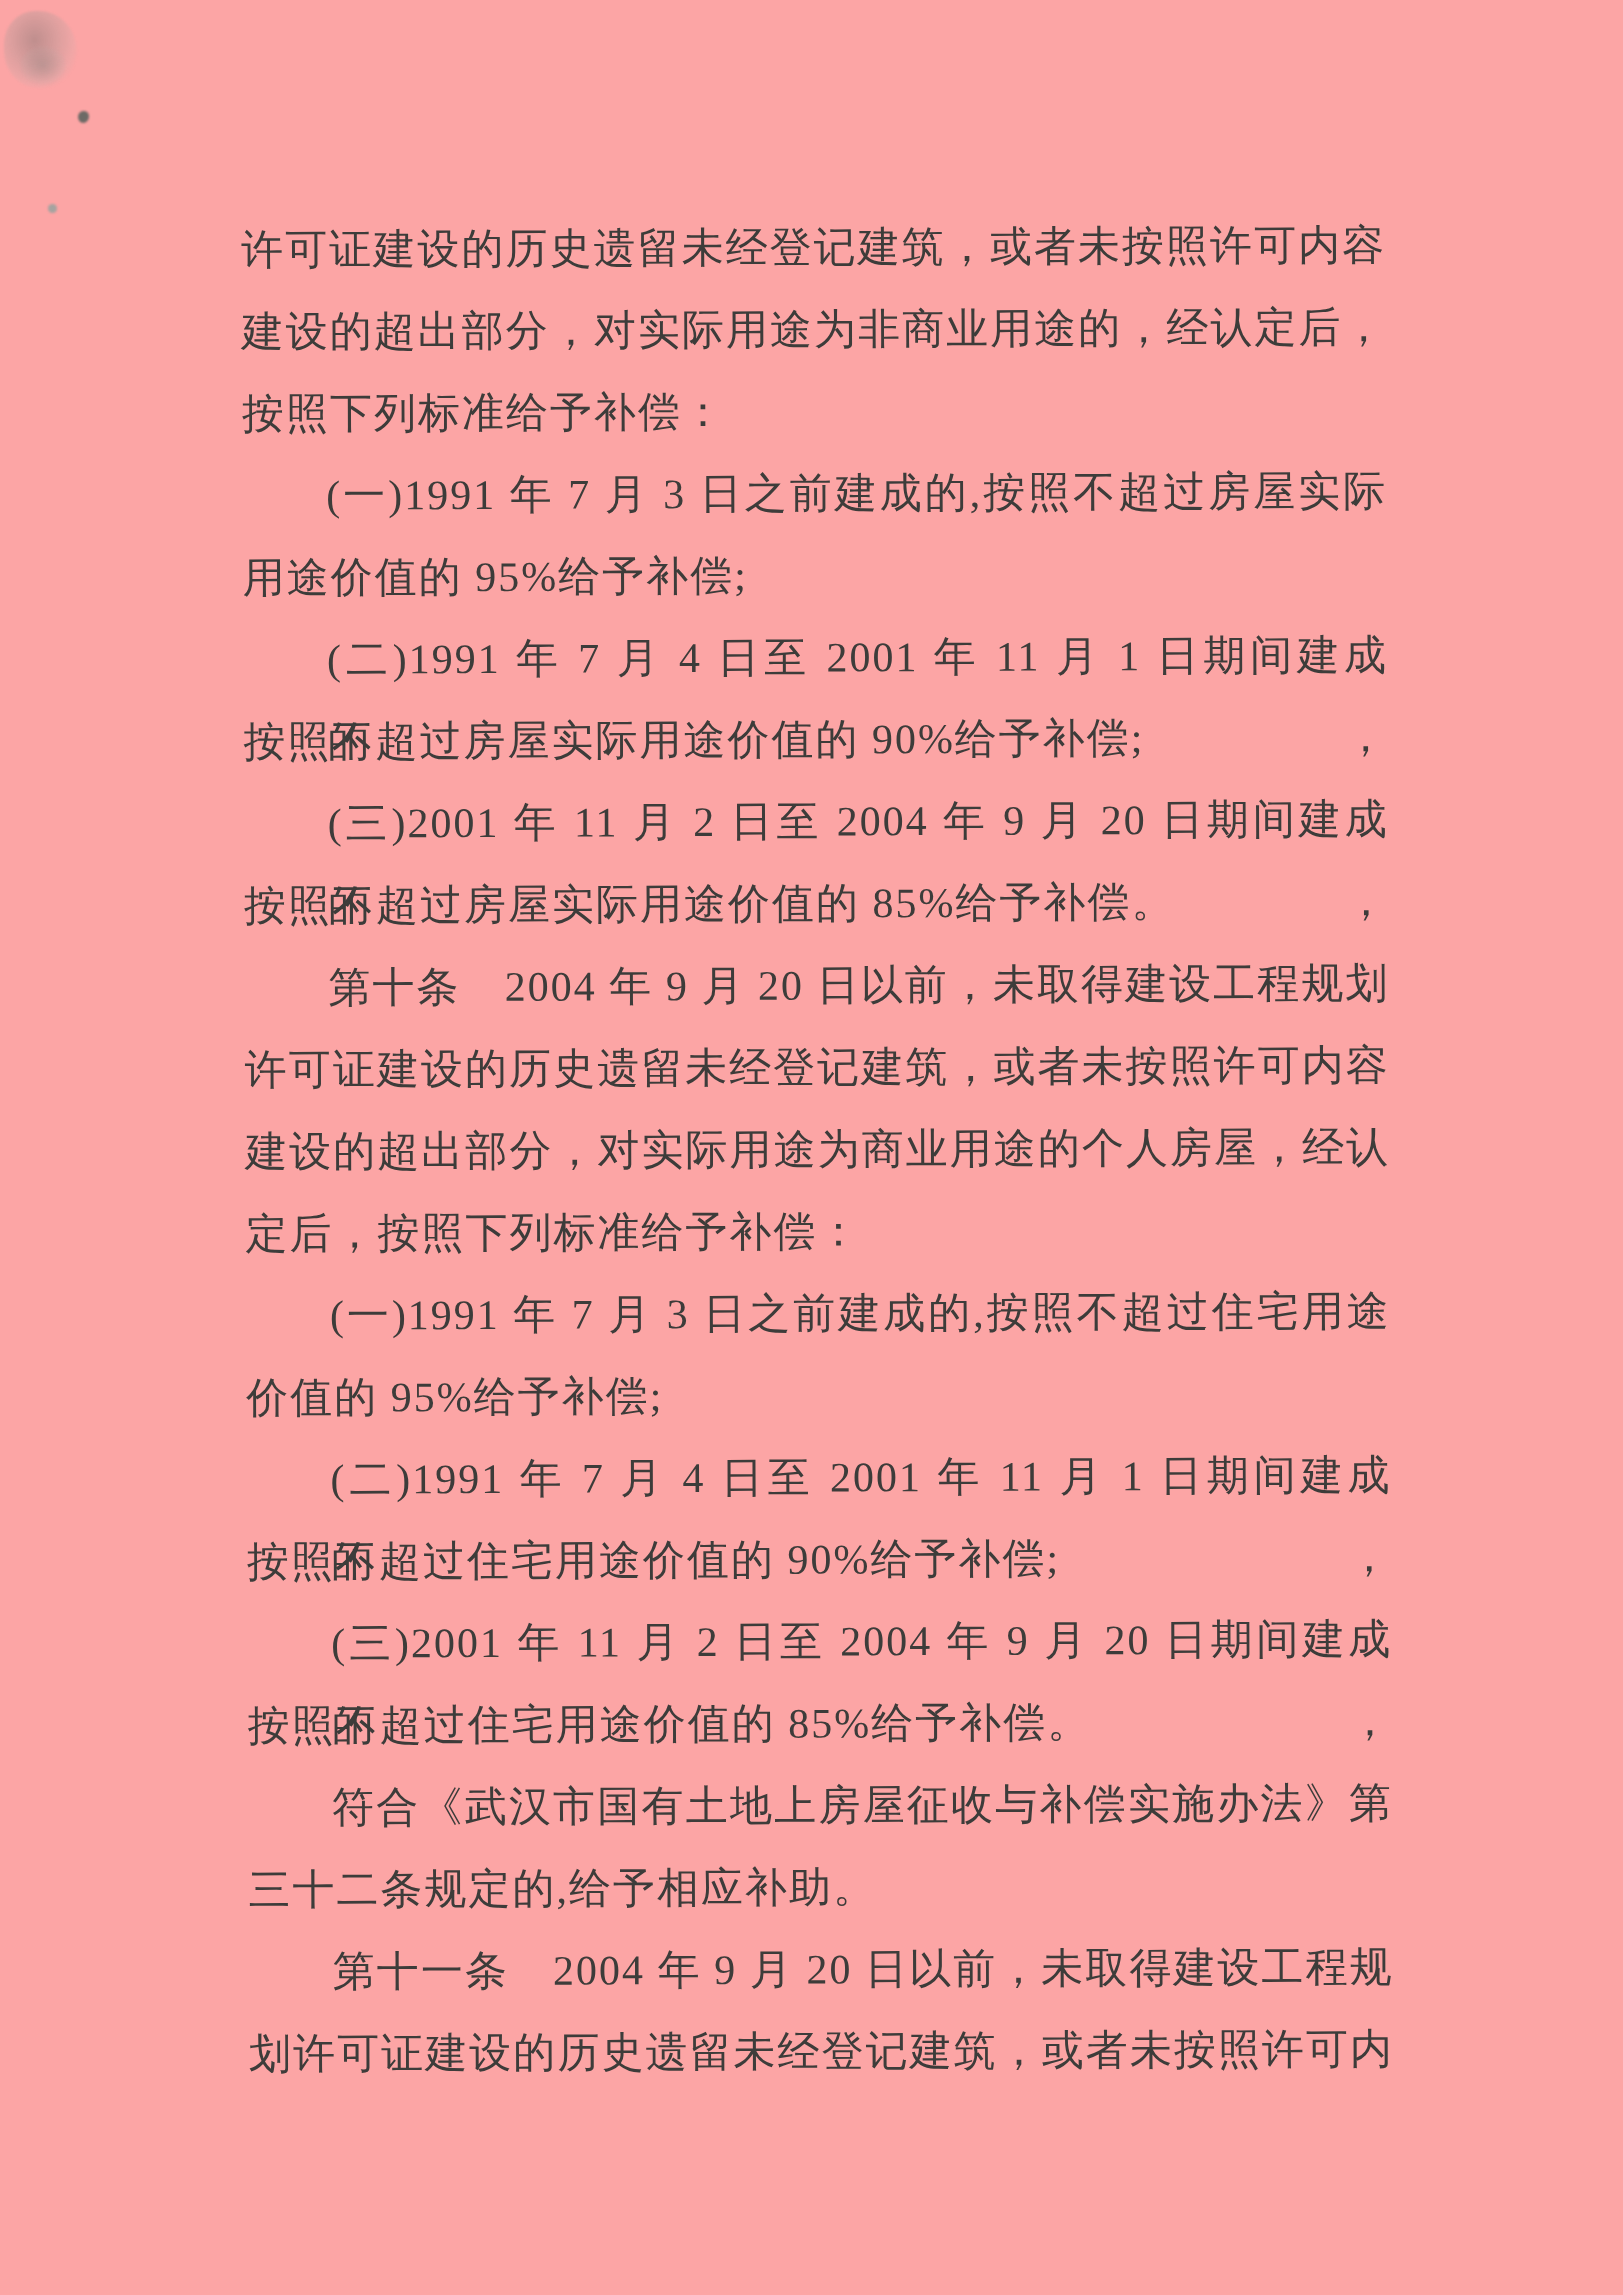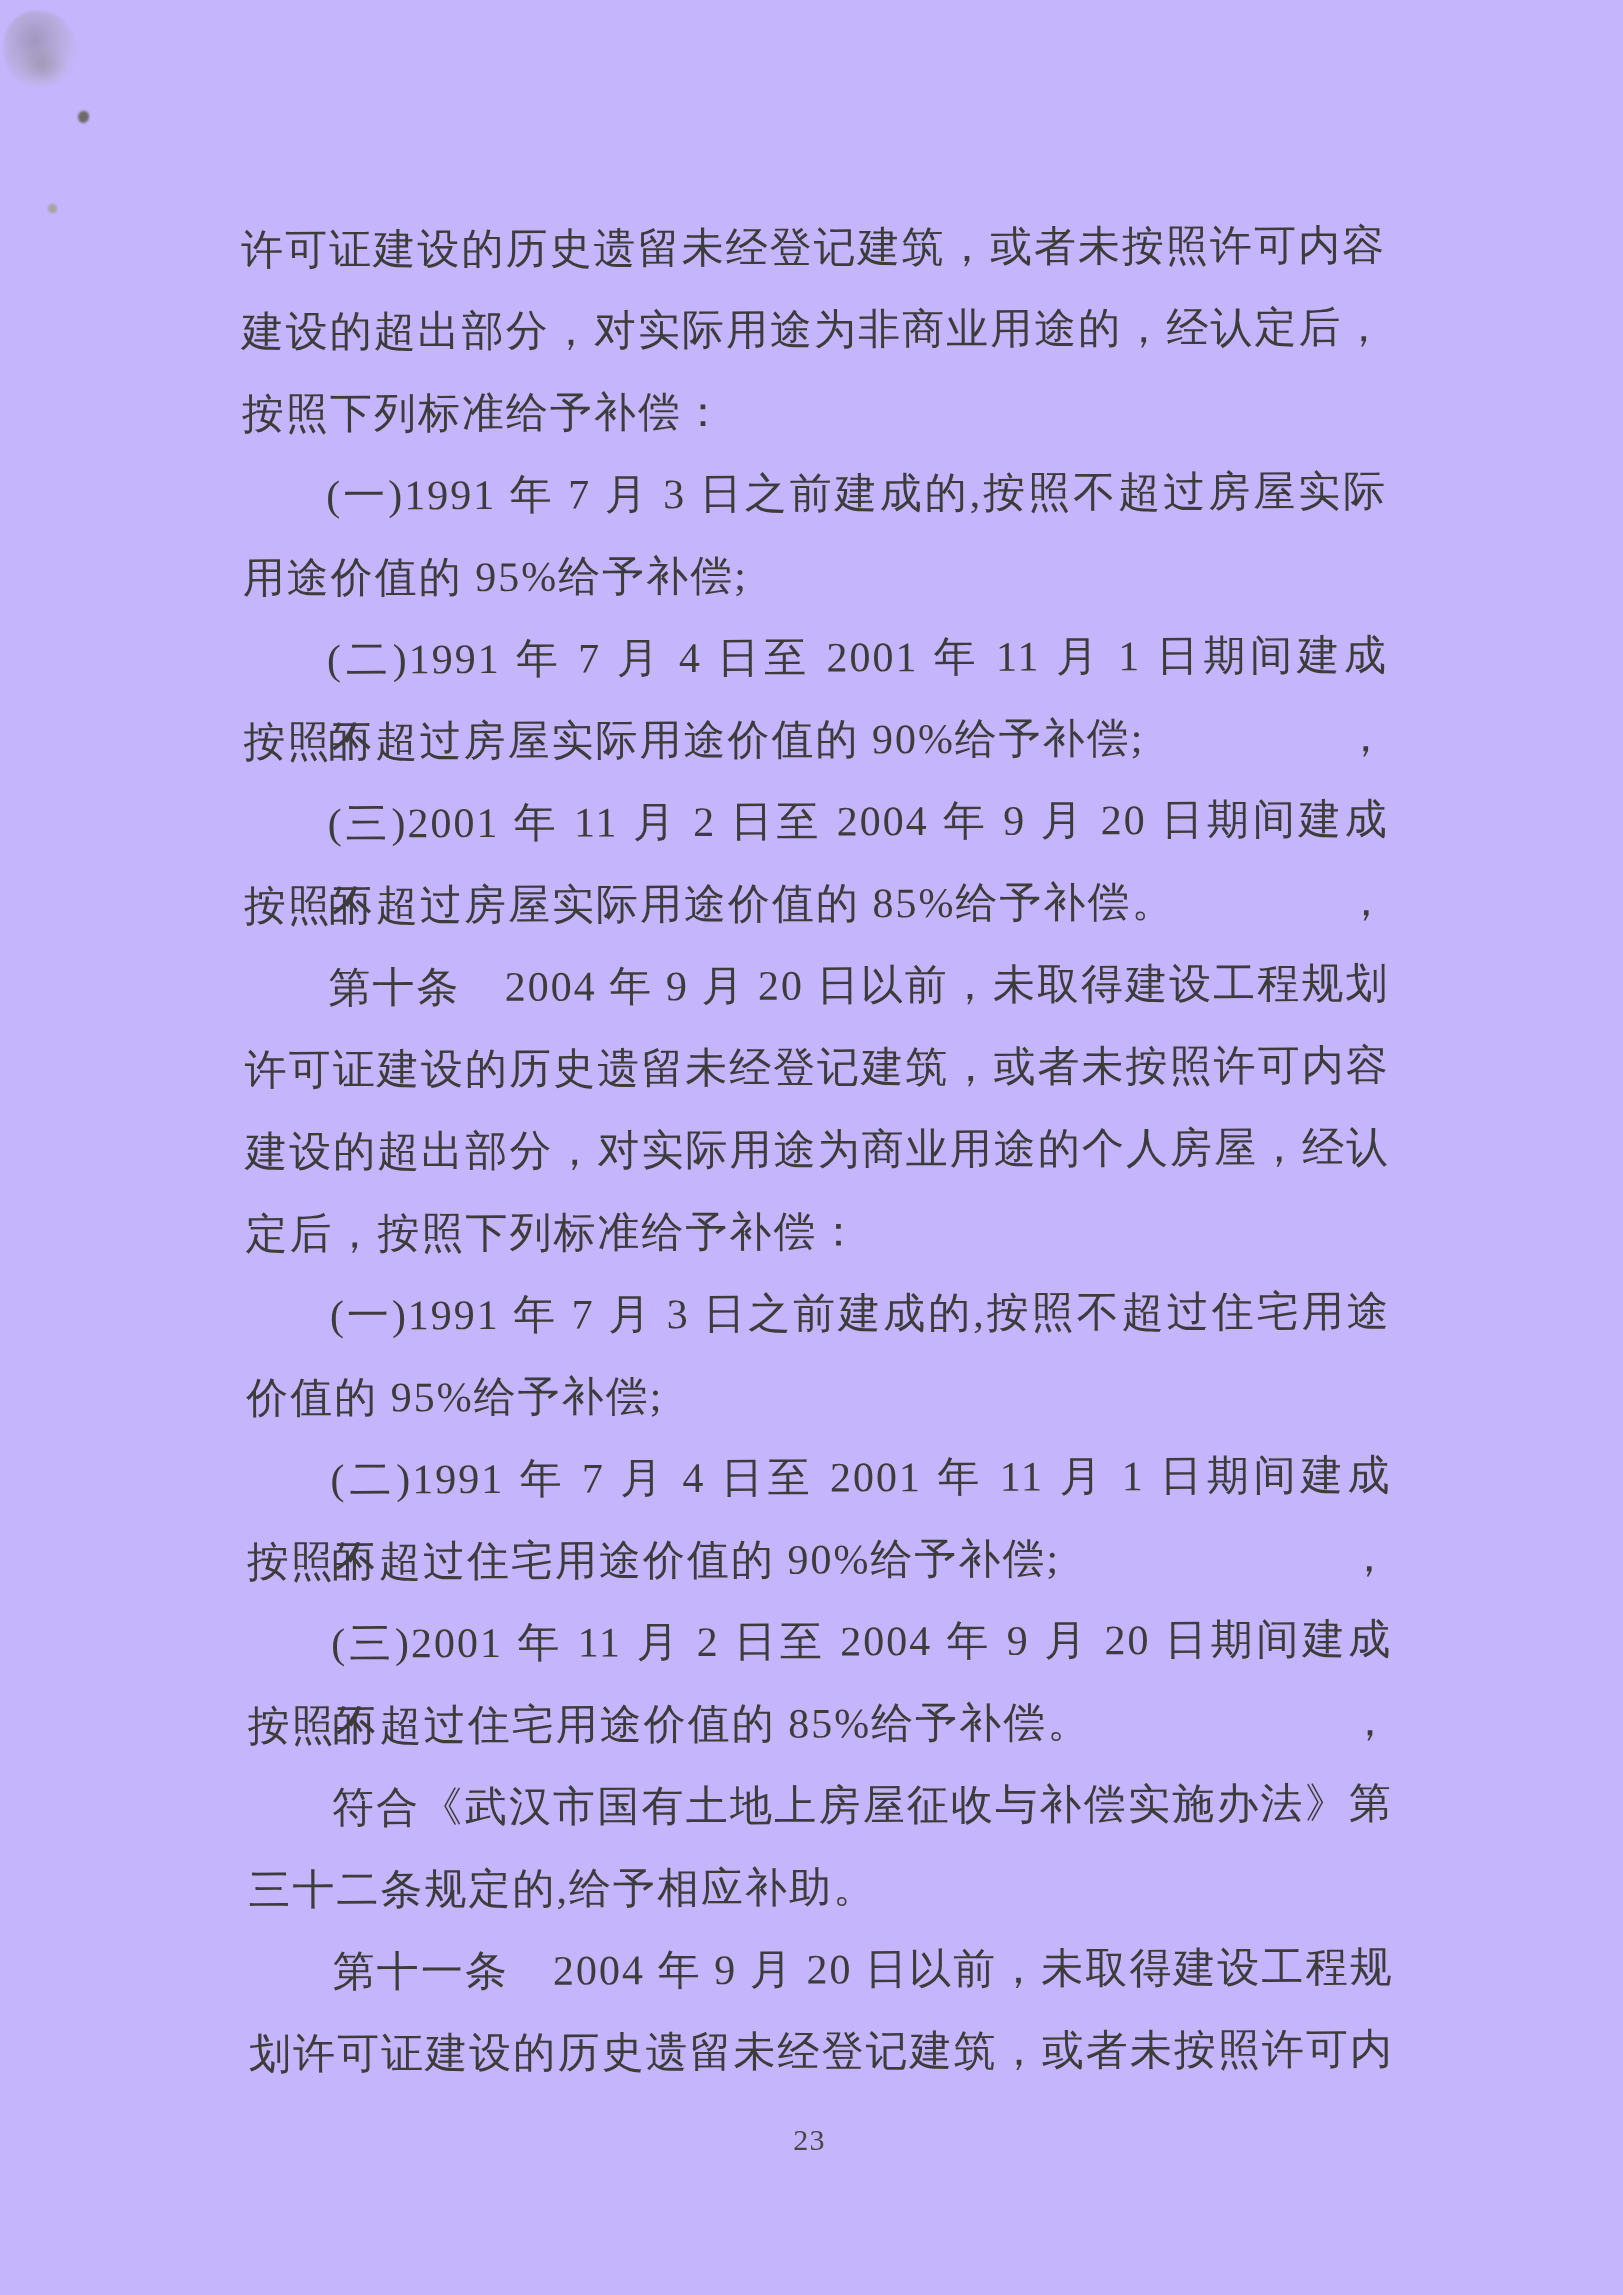--- a/index.html
+++ b/index.html
@@ -3,21 +3,21 @@
 <meta charset="utf-8">
 <style>
   html, body { margin: 0; padding: 0; }
   body { background: #d9d9d9; }
 
   .page {
     position: relative;
     width: 1623px;
     height: 2295px;
     margin: 0 auto;
-    background: #c4b5fd;
+    background: #fca5a5;
     overflow: hidden;
     font-family: "Liberation Serif", "DejaVu Serif", serif;
   }
 
   
   .doc-text {
     position: absolute;
     left: 241px;
     top: 209px;
     width: 1145px;
@@ -115,16 +115,15 @@
       <div class="line indent fill">(二)1991 年 7 月 4 日至 2001 年 11 月 1 日期间建成的，</div>
       <div class="line">按照不超过住宅用途价值的 90%给予补偿;</div>
       <div class="line indent fill">(三)2001 年 11 月 2 日至 2004 年 9 月 20 日期间建成的，</div>
       <div class="line">按照不超过住宅用途价值的 85%给予补偿。</div>
       <div class="line indent fill">符合《武汉市国有土地上房屋征收与补偿实施办法》第</div>
       <div class="line">三十二条规定的,给予相应补助。</div>
       <div class="line indent fill">第十一条　2004 年 9 月 20 日以前，未取得建设工程规</div>
       <div class="line fill">划许可证建设的历史遗留未经登记建筑，或者未按照许可内</div>
     </div>
 
-  <div class="page-number">23</div>
 
 </div>
 
 
 </body></html>

